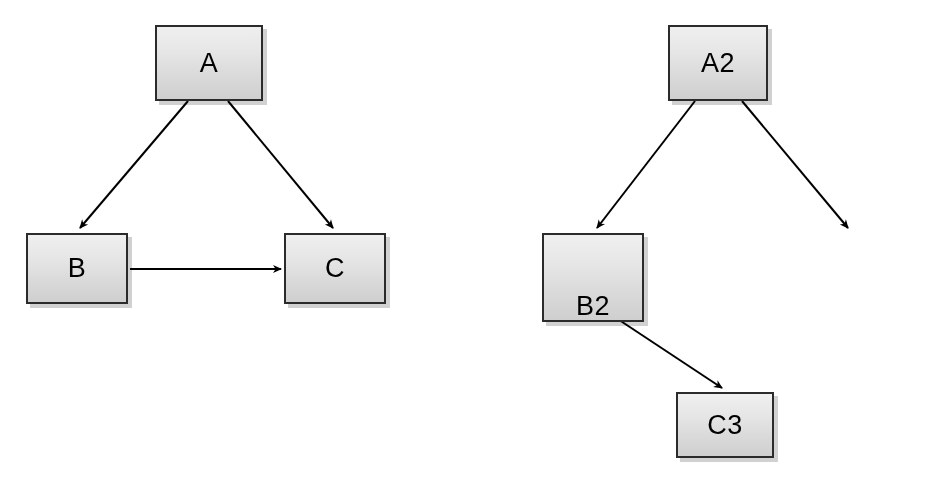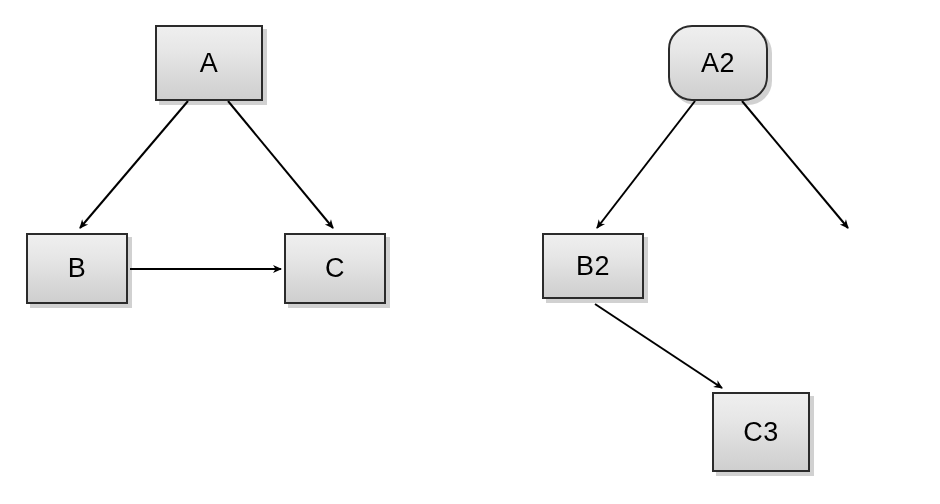--- a/index.html
+++ b/index.html
@@ -44,24 +44,24 @@
     font-family: "Liberation Sans", sans-serif;
     font-size: 27px;
     line-height: 1;
     color: #000000;
     letter-spacing: 0.5px;
     user-select: none;
   }
   #node-a  { left: 155px; top: 25px;  width: 108px; height: 76px; }
   #node-b  { left: 26px;  top: 233px; width: 102px; height: 71px; }
   #node-c  { left: 284px; top: 233px; width: 102px; height: 71px; }
-  #node-a2 { left: 668px; top: 25px;  width: 100px; height: 76px; border-radius: 24px; }
-  #node-b2 { left: 542px; top: 233px; width: 102px; height: 66px; }
+  #node-a2 { left: 668px; top: 25px;  width: 100px; height: 76px; }
+  #node-b2 { left: 542px; top: 233px; width: 102px; height: 89px; align-items: flex-end; }
   #node-c2 { left: 800px; top: 233px; width: 98px;  height: 71px; }
-  #node-c3 { left: 676px; top: 392px; width: 98px;  height: 80px; margin-left: 36px; }
+  #node-c3 { left: 676px; top: 392px; width: 98px;  height: 66px; }
 </style>
 </head>
 <body>
 
 <div id="canvas">
 
   <svg id="edge-layer" width="940" height="504" viewBox="0 0 940 504" xmlns="http://www.w3.org/2000/svg">
     <defs>
       <marker id="arrow-open" markerWidth="12" markerHeight="12" refX="9" refY="5" orient="auto" markerUnits="userSpaceOnUse">
         <path d="M 1 1 L 10 5 L 1 9 L 3.6 5 Z" fill="#000000"></path>

